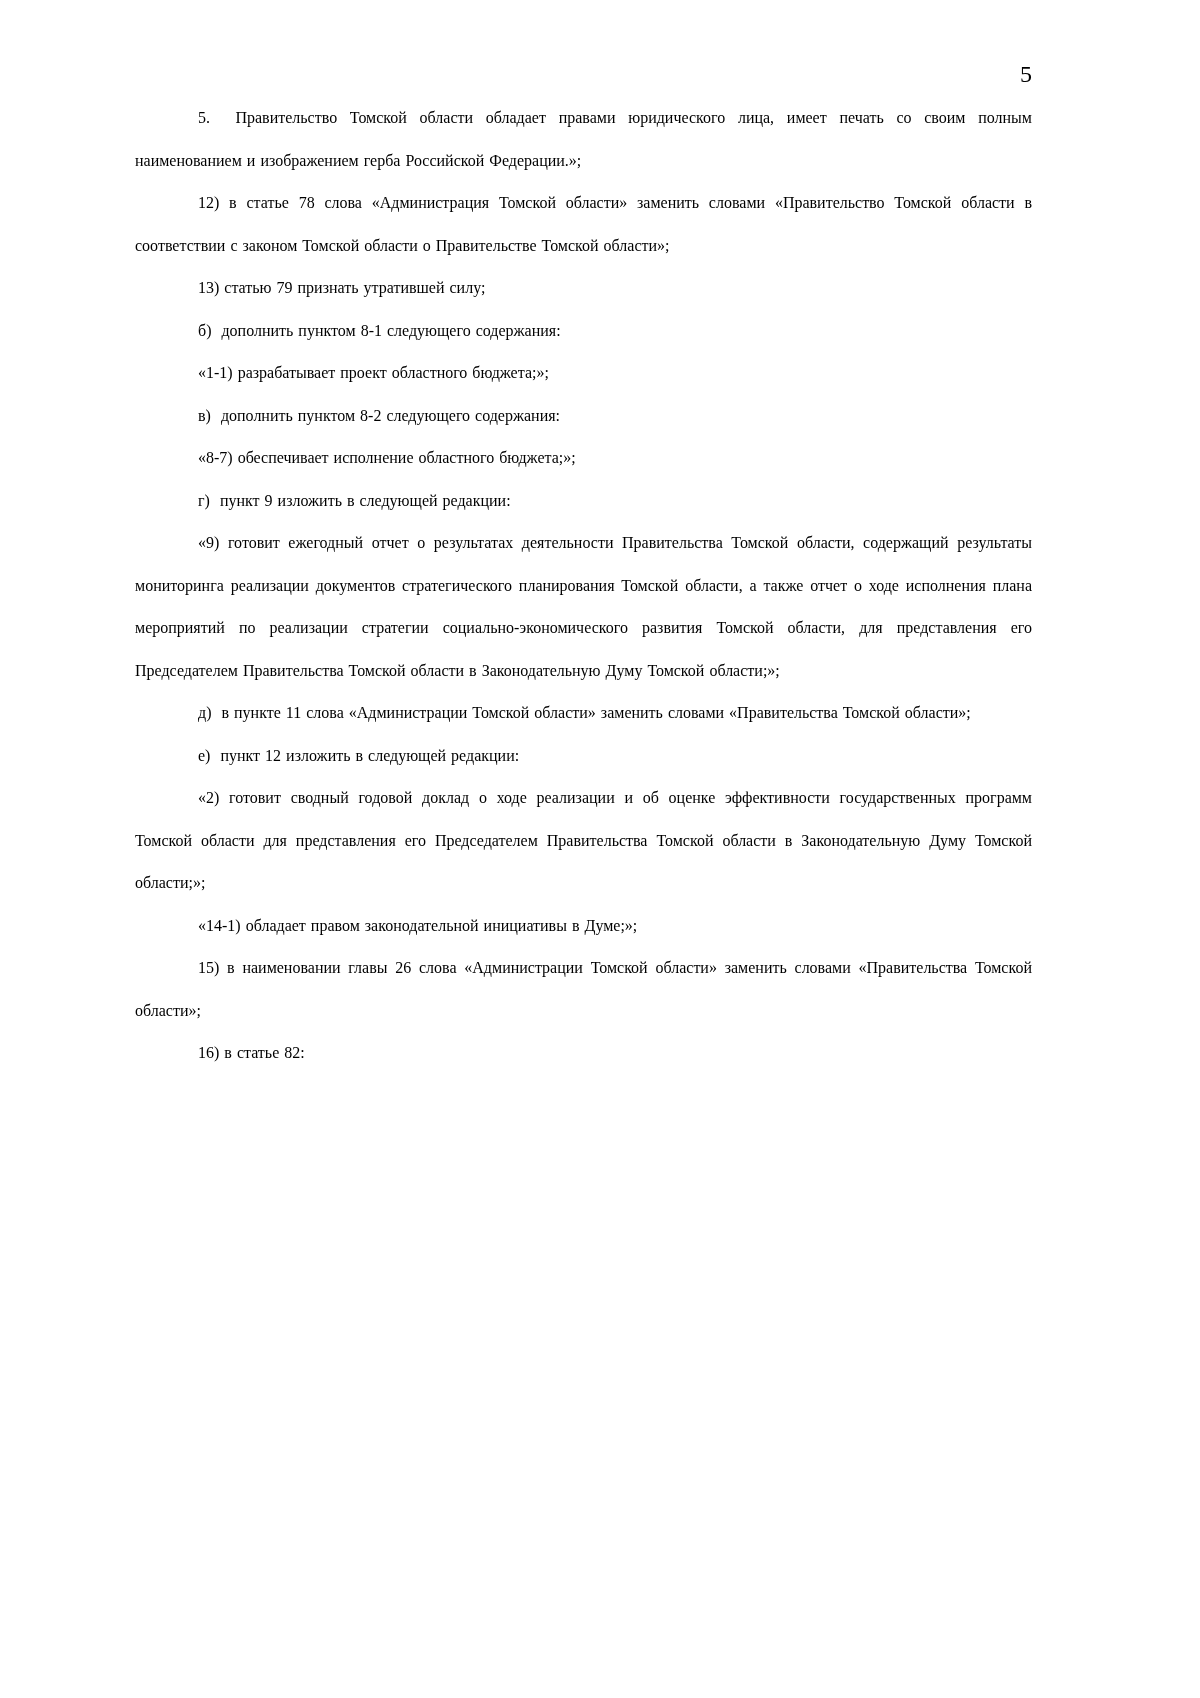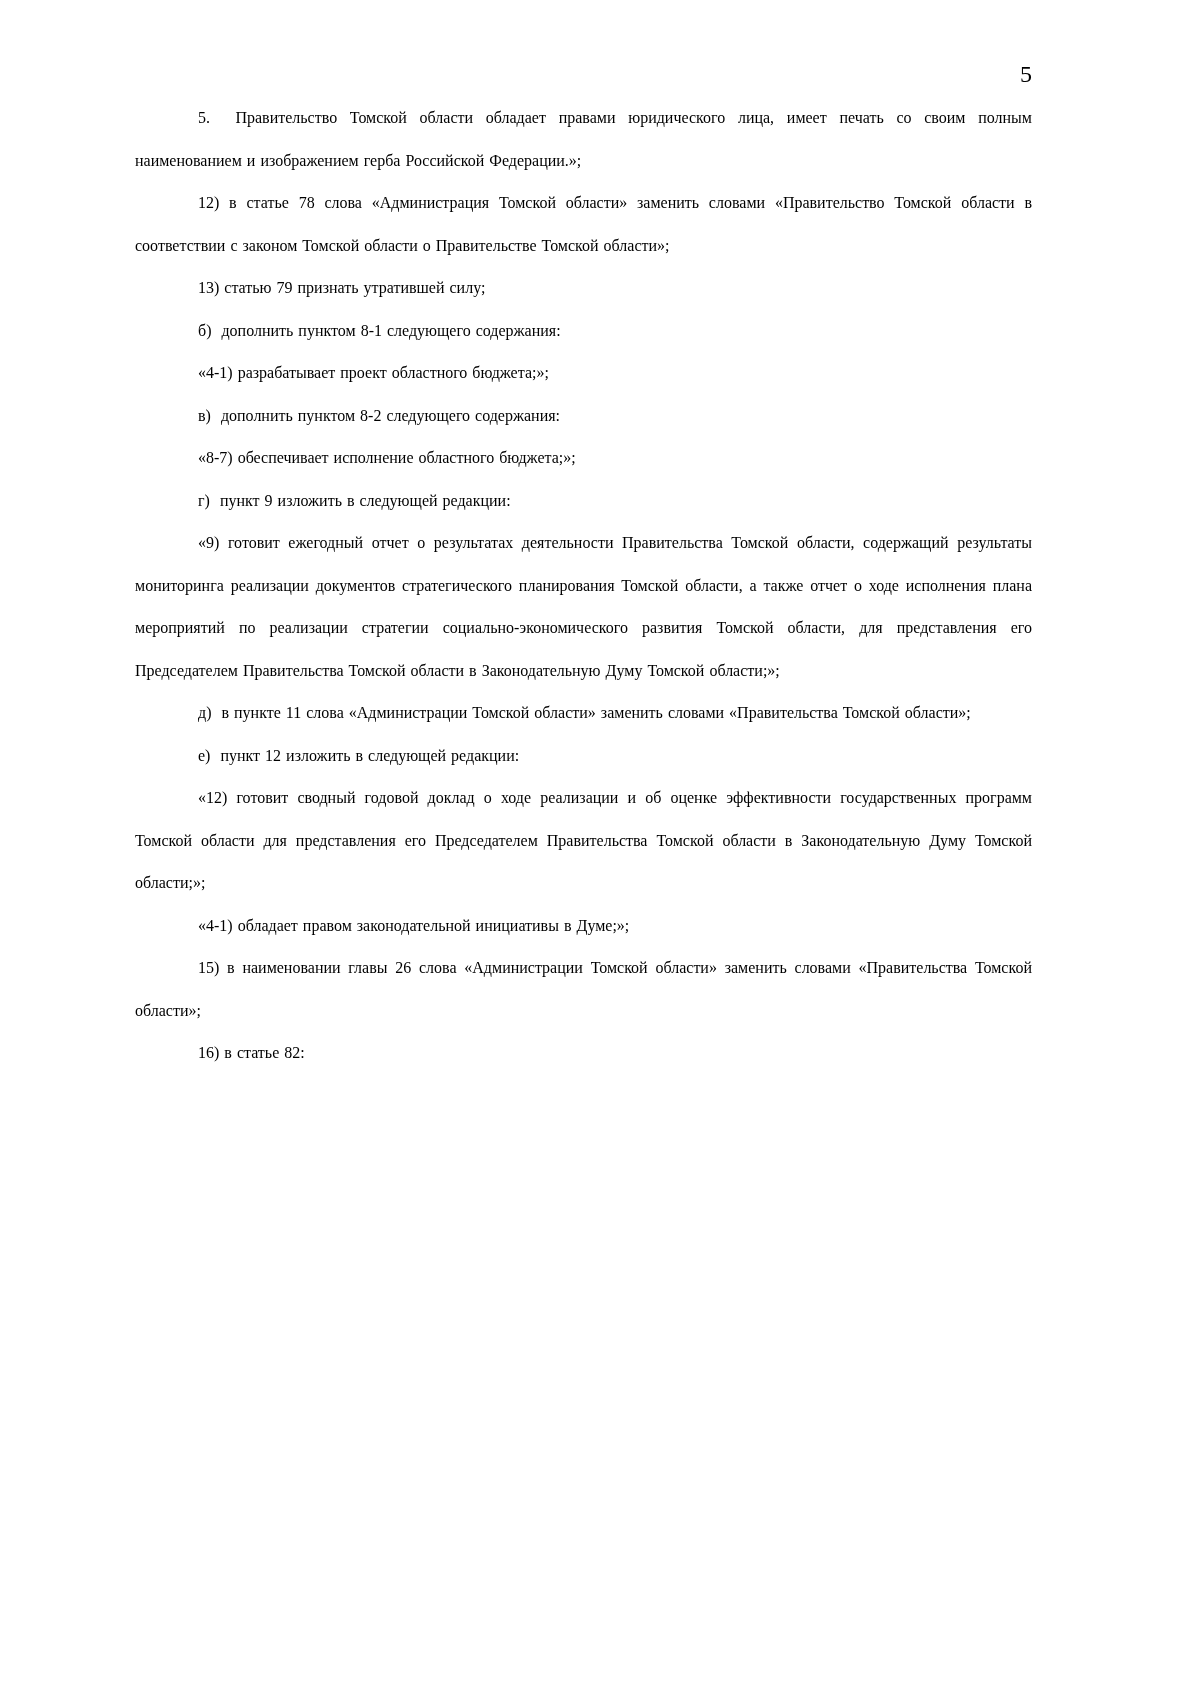--- a/index.html
+++ b/index.html
@@ -48,26 +48,26 @@
 
 <div class="page">
 
   <div class="page-number">5</div>
 
   <div class="content">
     <p>5.&nbsp;&nbsp;Правительство Томской области обладает правами юридического лица, имеет печать со своим полным наименованием и изображением герба Российской Федерации.»;</p>
     <p>12)&nbsp;в статье 78 слова «Администрация Томской области» заменить словами «Правительство Томской области в соответствии с законом Томской области о Правительстве Томской области»;</p>
     <p>13)&nbsp;статью 79 признать утратившей силу;</p>
     <p>б)&nbsp;&nbsp;дополнить пунктом 8-1 следующего содержания:</p>
-    <p>«4-1) разрабатывает проект областного бюджета;»;</p>
+    <p>«1-1) разрабатывает проект областного бюджета;»;</p>
     <p>в)&nbsp;&nbsp;дополнить пунктом 8-2 следующего содержания:</p>
     <p>«8-7) обеспечивает исполнение областного бюджета;»;</p>
     <p>г)&nbsp;&nbsp;пункт 9 изложить в следующей редакции:</p>
     <p>«9) готовит ежегодный отчет о результатах деятельности Правительства Томской области, содержащий результаты мониторинга реализации документов стратегического планирования Томской области, а также отчет о ходе исполнения плана мероприятий по реализации стратегии социально-экономического развития Томской области, для представления его Председателем Правительства Томской области в Законодательную Думу Томской области;»;</p>
     <p>д)&nbsp;&nbsp;в пункте 11 слова «Администрации Томской области» заменить словами «Правительства Томской области»;</p>
     <p>е)&nbsp;&nbsp;пункт 12 изложить в следующей редакции:</p>
-    <p>«12) готовит сводный годовой доклад о ходе реализации и об оценке эффективности государственных программ Томской области для представления его Председателем Правительства Томской области в Законодательную Думу Томской области;»;</p>
-    <p>«4-1) обладает правом законодательной инициативы в Думе;»;</p>
+    <p>«2) готовит сводный годовой доклад о ходе реализации и об оценке эффективности государственных программ Томской области для представления его Председателем Правительства Томской области в Законодательную Думу Томской области;»;</p>
+    <p>«14-1) обладает правом законодательной инициативы в Думе;»;</p>
     <p>15)&nbsp;в наименовании главы 26 слова «Администрации Томской области» заменить словами «Правительства Томской области»;</p>
     <p>16)&nbsp;в статье 82:</p>
   </div>
 
 </div>
 
 </body></html>

